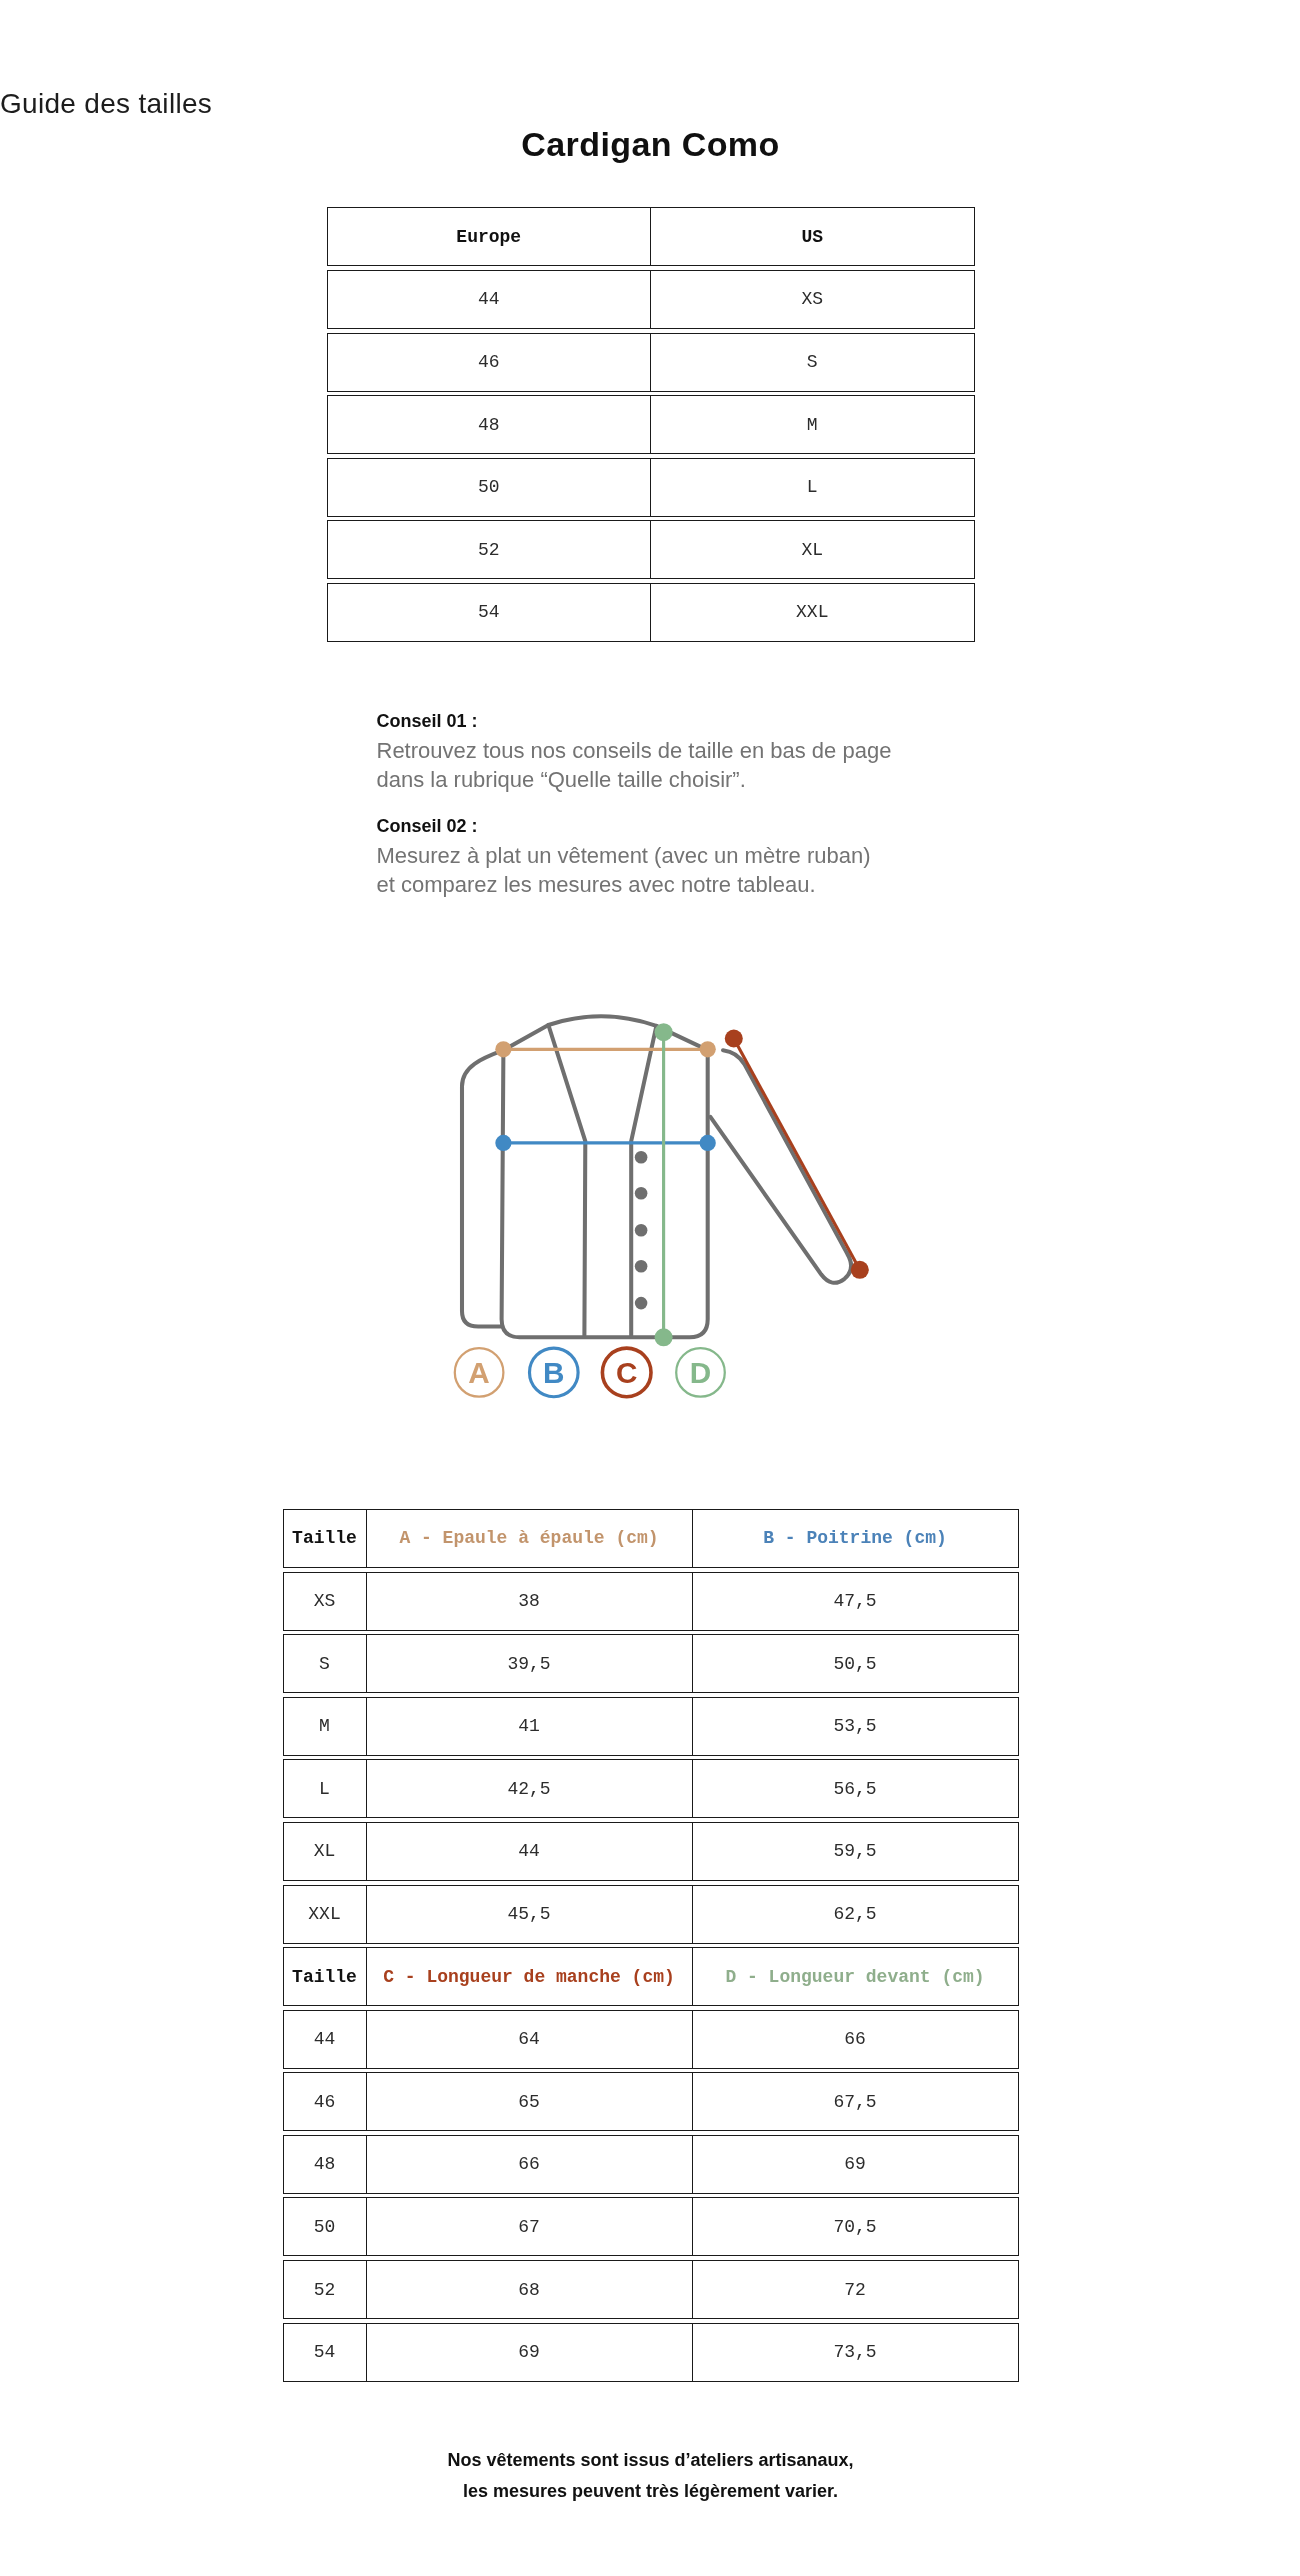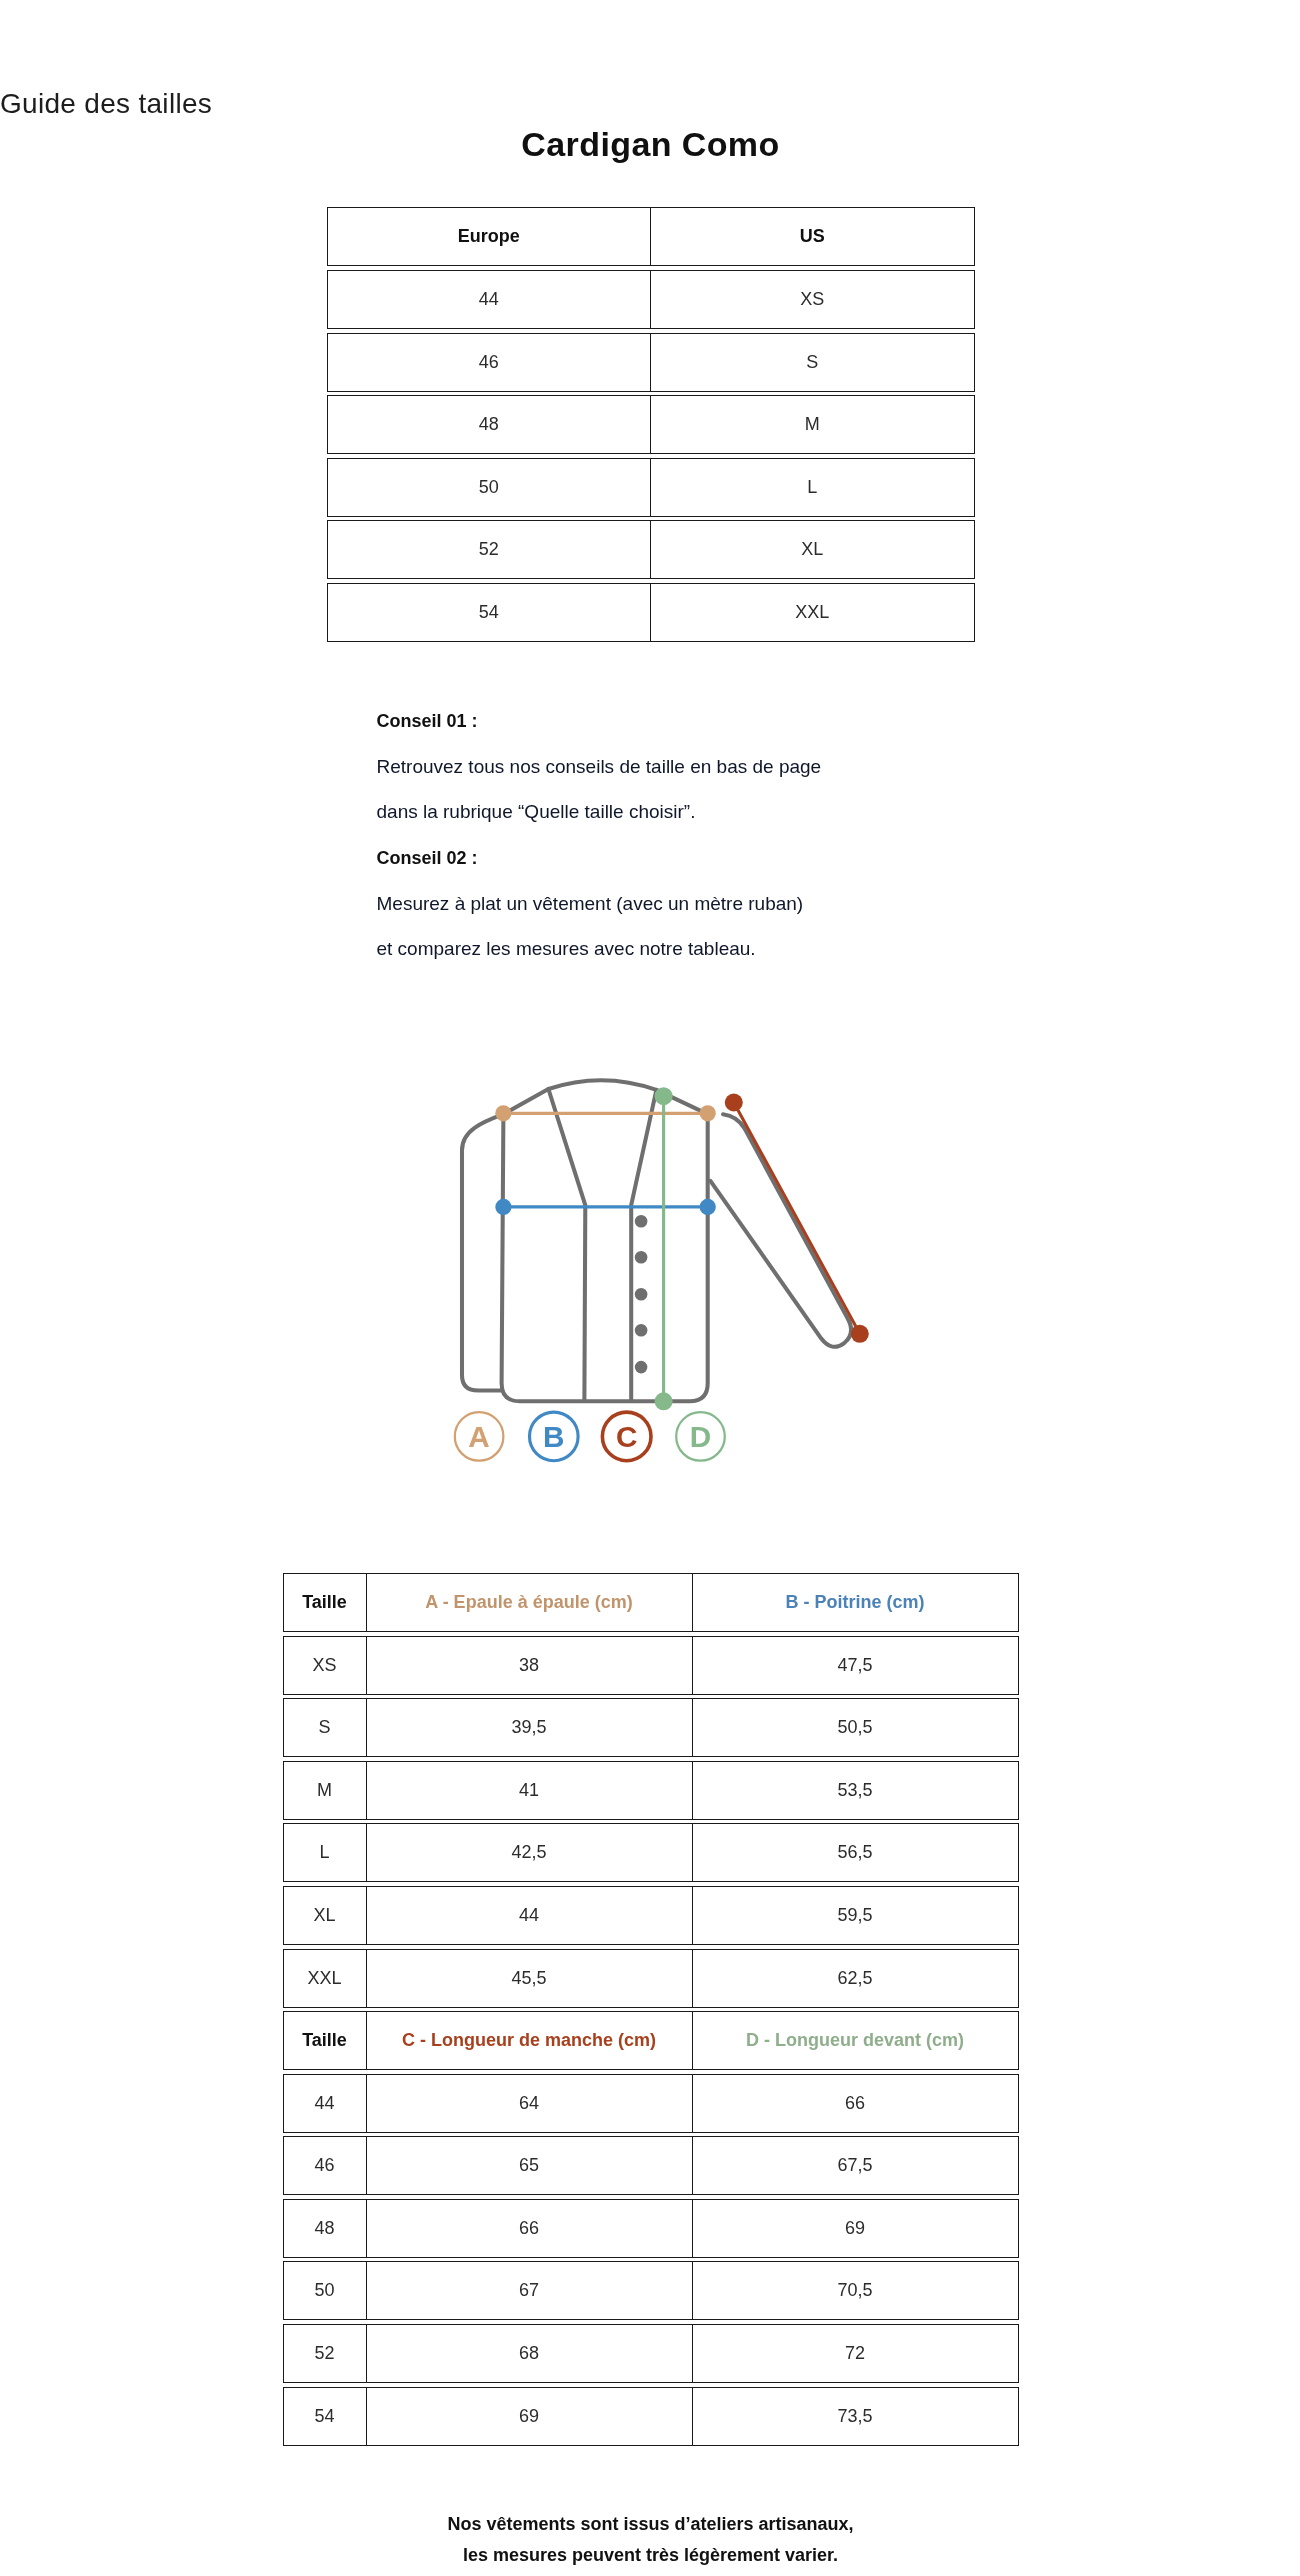--- a/index.html
+++ b/index.html
@@ -6,21 +6,21 @@
   body{
     width:1301px;height:2576px;background:#ffffff;
     font-family:"Liberation Sans","DejaVu Sans",sans-serif;
     color:#1f1f1f;overflow:hidden;
   }
   
   .subtitle{margin:0;padding-top:88px;text-align:left;font-size:28px;font-weight:400;color:#1d1d1d;letter-spacing:0.3px;}
   .title{margin:5.4px 0 0;text-align:center;font-size:34px;font-weight:700;color:#101010;letter-spacing:0.4px;}
 
   
-  .box-table{margin:0 auto;}
+  .box-table{margin:0 auto;font-family:Liberation Mono, monospace;}
   .trow{display:flex;height:59px;border:1.8px solid #1a1a1a;margin-bottom:3.6px;box-sizing:border-box;background:#fff;}
   .trow:last-child{margin-bottom:0;}
   .cell{display:flex;align-items:center;justify-content:center;font-size:18px;color:#2c2c2c;text-align:center;}
   .cell + .cell{border-left:1.8px solid #1a1a1a;}
   .hrow .cell{font-weight:700;color:#111;}
 
   
   .table1{width:648px;margin-top:43px;}
   .table1 .cell{flex:1 1 50%;}
 
@@ -31,21 +31,21 @@
   .table2 .c3{flex:1 1 auto;}
   .col-a{color:#C2946C !important;text-align:center;}
   .col-b{color:#4B82B8 !important;}
   .col-c{color:#A8401E !important;}
   .col-d{color:#8FAE8C !important;}
 
   
   .tips{width:648px;margin:65px auto 0;padding-left:50px;box-sizing:border-box;}
   .tip{margin-bottom:18px;}
   .tip-title{font-weight:700;font-size:18px;line-height:29px;color:#111;}
-  .tip-line{font-size:19px;line-height:29px;color:#0f172a;margin-top:16px;}
+  .tip-line{font-size:22px;line-height:29px;color:#737373;}
 
   
   .diagram-wrap{width:468px;margin:72px auto 0;}
 
   
   .footer{margin-top:63px;text-align:center;font-weight:700;font-size:18px;line-height:31px;color:#111;}
 </style>
 </head>
 <body>
 

